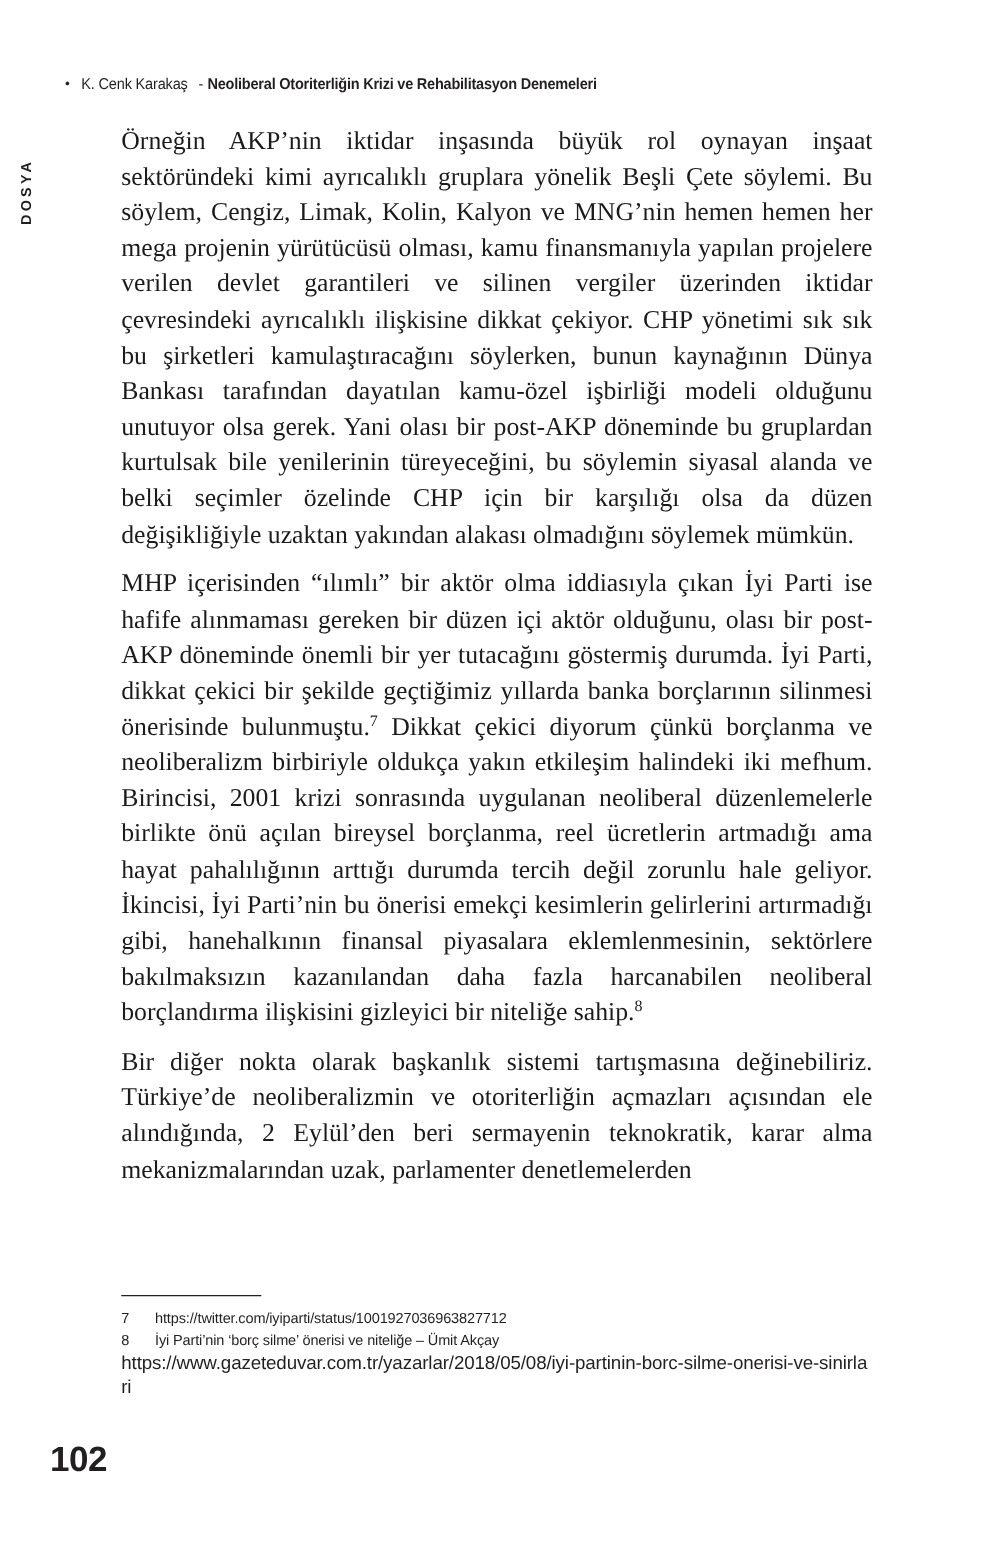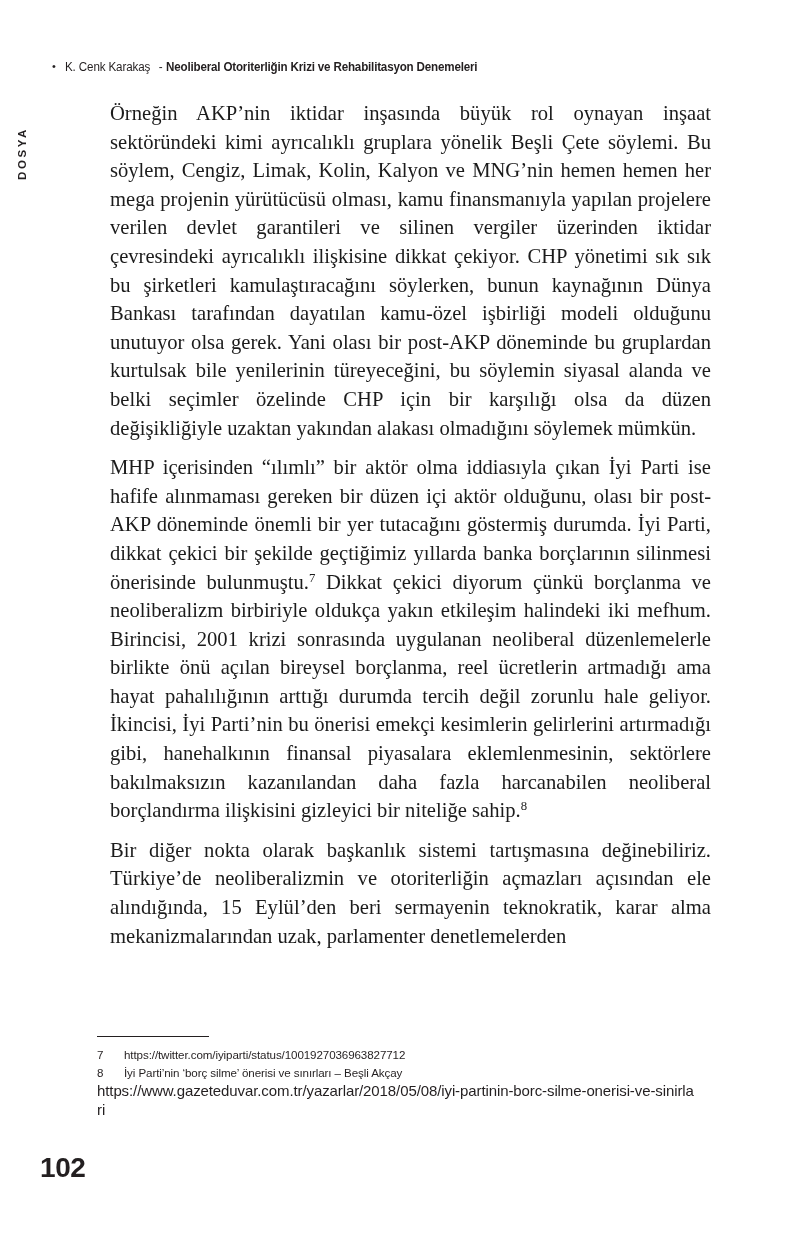--- a/index.html
+++ b/index.html
@@ -78,21 +78,21 @@
     font-weight: 700;
     font-size: 11.5px;
     letter-spacing: 2.6px;
     color: #231f20;
     white-space: nowrap;
   }
 
   
   #text-column {
     position: absolute;
-    left: 110px;
+    left: 97px;
     top: 99px;
     width: 601px;
   }
   .body-par {
     margin: 0 0 11px 0;
     font-family: "Liberation Serif", "DejaVu Serif", serif;
     font-size: 20.6px;
     line-height: 28.6px;
     text-align: justify;
     text-justify: inter-word;
@@ -176,36 +176,36 @@
 
   <div id="text-column">
 
     <p class="body-par">
       <span>Örneğin AKP’nin iktidar inşasında büyük rol oynayan inşaat sektöründeki kimi ayrıcalıklı gruplara yönelik Beşli Çete söylemi. Bu söylem, Cengiz, Limak, Kolin, Kalyon ve MNG’nin hemen hemen her mega projenin yürütücüsü olması, kamu finansmanıyla yapılan projelere verilen devlet garantileri ve silinen vergiler üzerinden iktidar çevresindeki ayrıcalıklı ilişkisine dikkat çekiyor. CHP yönetimi sık sık bu şirketleri kamulaştıracağını söylerken, bunun kaynağının Dünya Bankası tarafından dayatılan kamu-özel işbirliği modeli olduğunu unutuyor olsa gerek. Yani olası bir post-AKP döneminde bu gruplardan kurtulsak bile yenilerinin türeyeceğini, bu söylemin siyasal alanda ve belki seçimler özelinde CHP için bir karşılığı olsa da düzen değişikliğiyle uzaktan yakından alakası olmadığını söylemek mümkün.</span>
     </p>
 
     <p class="body-par"><span>MHP içerisinden “ılımlı” bir aktör olma iddiasıyla çıkan İyi Parti ise hafife alınmaması gereken bir düzen içi aktör olduğunu, olası bir post-AKP döneminde önemli bir yer tutacağını göstermiş durumda. İyi Parti, dikkat çekici bir şekilde geçtiğimiz yıllarda banka borçlarının silinmesi önerisinde bulunmuştu.</span><sup>7</sup><span> Dikkat çekici diyorum çünkü borçlanma ve neoliberalizm birbiriyle oldukça yakın etkileşim halindeki iki mefhum. Birincisi, 2001 krizi sonrasında uygulanan neoliberal düzenlemelerle birlikte önü açılan bireysel borçlanma, reel ücretlerin artmadığı ama hayat pahalılığının arttığı durumda tercih değil zorunlu hale geliyor. İkincisi, İyi Parti’nin bu önerisi emekçi kesimlerin gelirlerini artırmadığı gibi, hanehalkının finansal piyasalara eklemlenmesinin, sektörlere bakılmaksızın kazanılandan daha fazla harcanabilen neoliberal borçlandırma ilişkisini gizleyici bir niteliğe sahip.</span><sup>8</sup></p>
 
     <p class="body-par">
-      <span>Bir diğer nokta olarak başkanlık sistemi tartışmasına değinebiliriz. Türkiye’de neoliberalizmin ve otoriterliğin açmazları açısından ele alındığında, 15 Eylül’den beri sermayenin teknokratik, karar alma mekanizmalarından uzak, parlamenter denetlemelerden</span>
+      <span>Bir diğer nokta olarak başkanlık sistemi tartışmasına değinebiliriz. Türkiye’de neoliberalizmin ve otoriterliğin açmazları açısından ele alındığında, 2 Eylül’den beri sermayenin teknokratik, karar alma mekanizmalarından uzak, parlamenter denetlemelerden</span>
     </p>
 
   </div>
 
   <div id="footnotes">
     <div id="footnote-rule"></div>
 
     <div class="footnote">
       <span class="fn-num">7</span>
       <span class="fn-text">https://twitter.com/iyiparti/status/1001927036963827712</span>
     </div>
 
     <div class="footnote">
       <span class="fn-num">8</span>
-      <span class="fn-text">İyi Parti’nin ‘borç silme’ önerisi ve sınırları – Beşli Akçay</span>
+      <span class="fn-text">İyi Parti’nin ‘borç silme’ önerisi ve niteliğe – Ümit Akçay</span>
     </div>
 
     <div class="footnote-cont">https://www.gazeteduvar.com.tr/yazarlar/2018/05/08/iyi-partinin-borc-silme-onerisi-ve-sinirlari</div>
   </div>
 
   <div id="folio">102</div>
 
 </div>
 
 </body></html>

